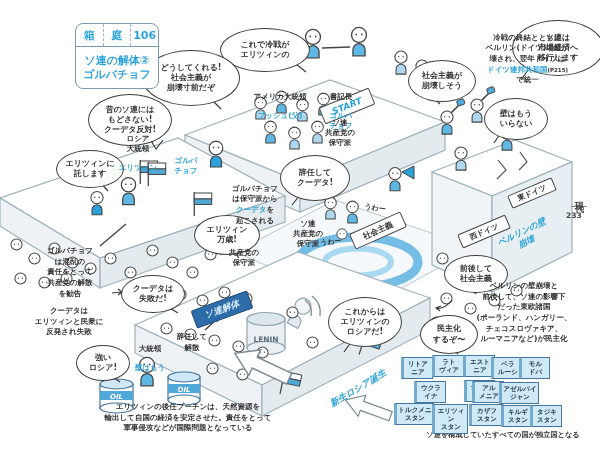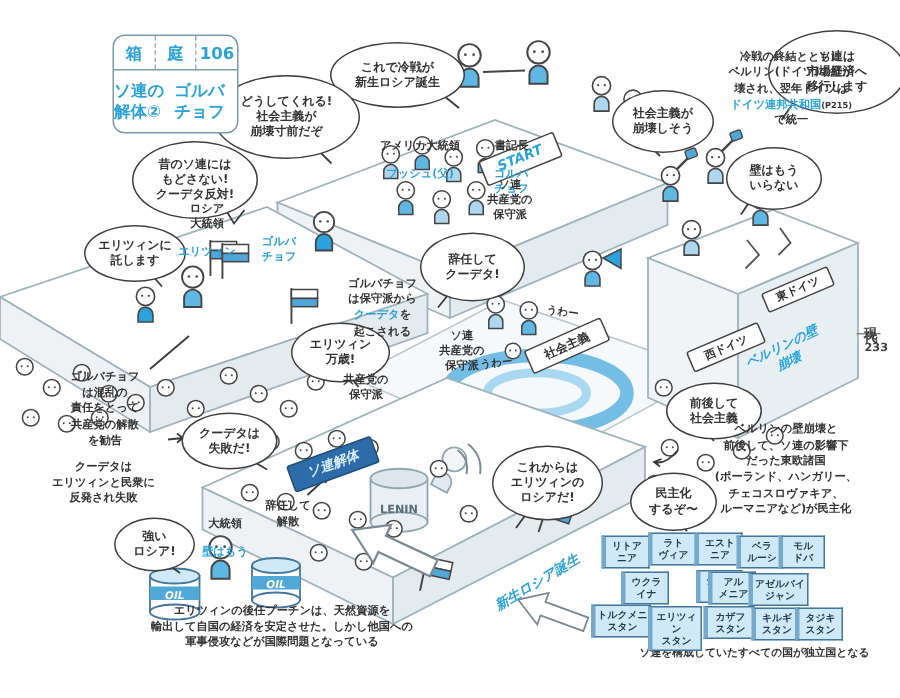--- a/index.html
+++ b/index.html
@@ -44,24 +44,24 @@
   }
   .titlebox .row1{
     display:flex;align-items:stretch;border-bottom:1.4px solid #7b9aaa;height:22px;
   }
   .titlebox .cell{
     flex:1;display:flex;align-items:center;justify-content:center;
     font-weight:bold;color:#2ba3da;font-size:11px;
   }
   .titlebox .cell + .cell{border-left:1.4px dashed #9ab4c0}
   .titlebox .row2{
-    flex:1;display:flex;flex-direction:row;align-items:center;justify-content:center;
+    flex:1;display:flex;flex-direction:column;align-items:center;justify-content:center;
     font-weight:bold;color:#2ba3da;font-size:11px;line-height:1.25;
   }
-  .eratab{position:absolute;left:566px;top:210px;z-index:5;text-align:right;width:26px}
+  .eratab{position:absolute;left:566px;top:194px;z-index:5;text-align:left;width:26px}
   .eratab .era{writing-mode:vertical-rl;font-size:9px;font-weight:bold;letter-spacing:3px;color:#444;margin:0 auto}
   .eratab .rule{width:16px;border-top:1.2px solid #888;margin:6px auto 4px auto}
   .eratab .pg{font-size:7.5px;font-weight:bold;color:#444}
 </style>
 </head>
 <body>
 
 <svg class="abs" width="600" height="465" viewBox="0 0 600 465" style="left:0;top:0;z-index:1">
   <defs>
     <symbol id="head" viewBox="0 0 14 14">
@@ -295,21 +295,21 @@
     <div class="cell">庭</div>
     <div class="cell">106</div>
   </div>
   <div class="row2">
     <div>ソ連の解体②</div>
     <div>ゴルバチョフ</div>
   </div>
 </div>
 
 <div class="bub" style="left:220px;top:28px;width:84px;height:38px">これで冷戦が
-新生ロシア誕生</div>
+エリツィンの</div>
 <div class="bub" style="left:512px;top:20px;width:86px;height:50px">ソ連は
 市場経済へ
 移行します</div>
 <div class="bub" style="left:142px;top:50px;width:92px;height:50px">どうしてくれる!
 社会主義が
 崩壊寸前だぞ</div>
 <div class="bub" style="left:88px;top:94px;width:78px;height:46px">昔のソ連には
 もどさない!
 クーデタ反対!</div>
 <div class="bub" style="left:56px;top:150px;width:62px;height:32px">エリツィンに
@@ -357,21 +357,21 @@
 反発され失敗</div>
 <div class="note" style="left:168px;top:332px;width:48px">辞任して
 解散</div>
 <div class="note" style="left:450px;top:281px;width:148px">ベルリンの壁崩壊と
 前後して、ソ連の影響下
 だった東欧諸国
 (ポーランド、ハンガリー、
 チェコスロヴァキア、
 ルーマニアなど)が民主化</div>
 <div class="note" style="left:62px;top:402px;width:252px">エリツィンの後任プーチンは、天然資源を
-輸出して自国の経済を安定させた。しかし他国への
+輸出して自国の経済を安定させた。責任をとって
 軍事侵攻などが国際問題となっている</div>
 <div class="note" style="left:408px;top:430px;width:190px;font-size:7.2px">ソ連を構成していたすべての国が独立国となる</div>
 
 <div class="lab" style="left:240px;top:82px;width:80px">
   <div>アメリカ大統領</div>
   <div class="blue">ブッシュ(父)</div>
 </div>
 <div class="lab" style="left:318px;top:82px;width:46px">
   <div>書記長</div>
   <div class="blue">ゴルバ

